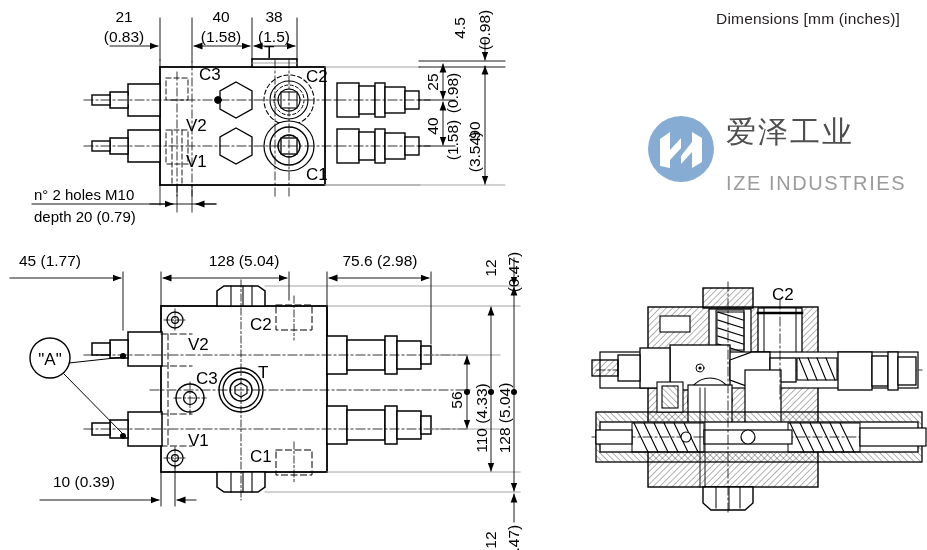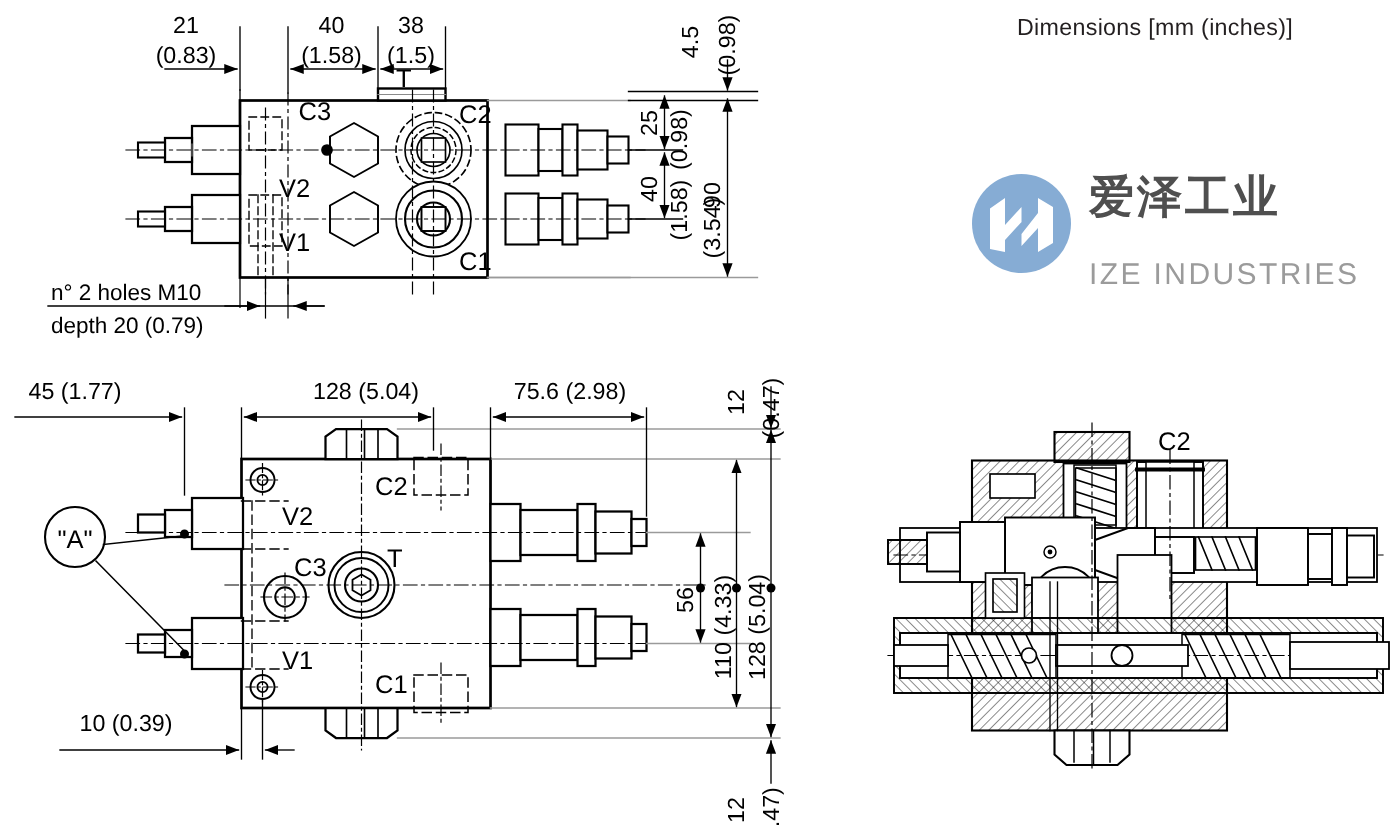--- a/index.html
+++ b/index.html
@@ -7,31 +7,31 @@
   body{
     width:927px;height:550px;overflow:hidden;position:relative;
     font-family:"Liberation Sans","DejaVu Sans",sans-serif;
     color:#000;
   }
   #sheet{position:absolute;left:0;top:0;width:927px;height:550px;}
   svg.draw{position:absolute;left:0;top:0;width:927px;height:550px;}
 
   
   .hdr{
-    position:absolute;left:620px;top:10px;width:300px;
-    text-align:center;font-size:15.5px;color:#231f20;letter-spacing:.2px;
+    position:absolute;left:600px;top:10px;width:300px;
+    text-align:right;font-size:15.5px;color:#231f20;letter-spacing:.2px;
   }
 
   
   .logo-wrap{position:absolute;left:648px;top:112px;width:280px;height:78px;}
   .logo-mark{position:absolute;left:0;top:4px;width:66px;height:66px;}
   .logo-txt{position:absolute;left:78px;top:2px;width:200px;}
   .logo-cn{
     font-family:"DejaVu Sans","Liberation Sans",sans-serif;
-    font-size:30px;font-weight:700;color:#4f4f4f;letter-spacing:2px;
+    font-size:30px;font-weight:400;color:#4f4f4f;letter-spacing:2px;
     line-height:36px;white-space:nowrap;
   }
   .logo-en{
     font-size:20px;color:#9b9b9b;letter-spacing:1.6px;line-height:26px;
     white-space:nowrap;
     margin-top:20px;
   }
   
 </style>
 </head>

